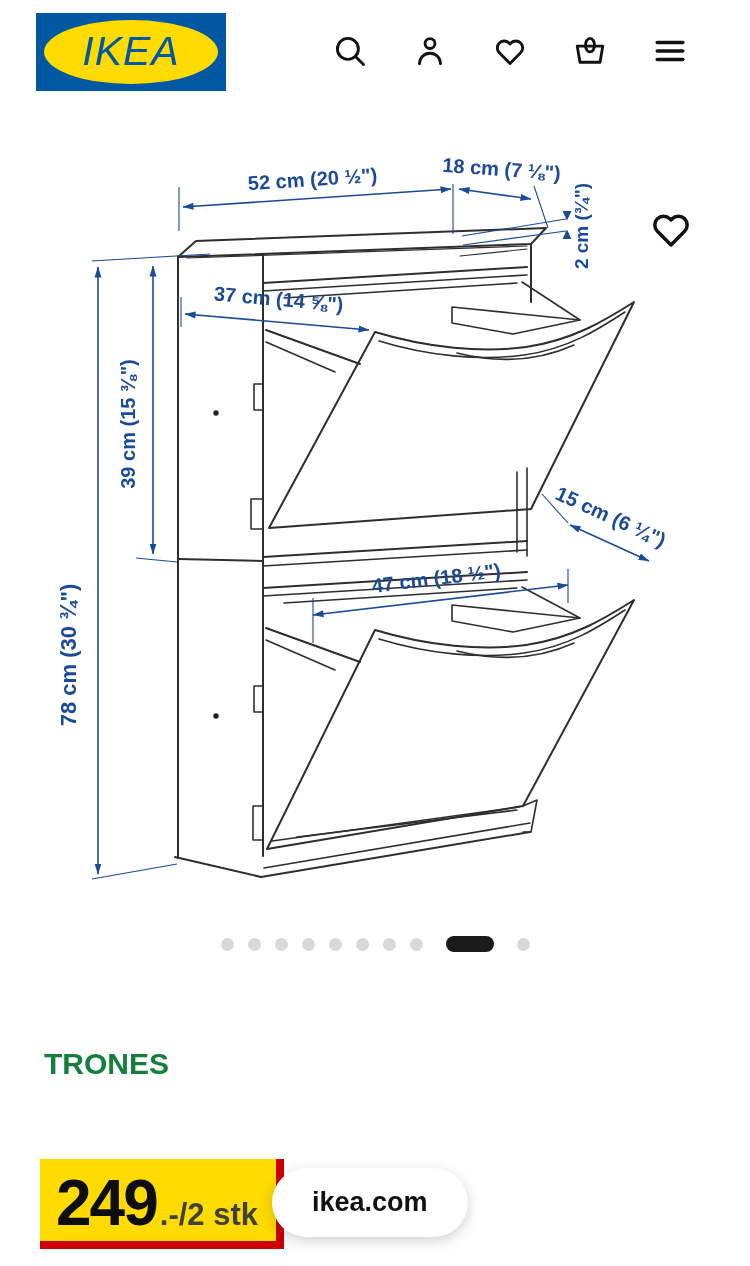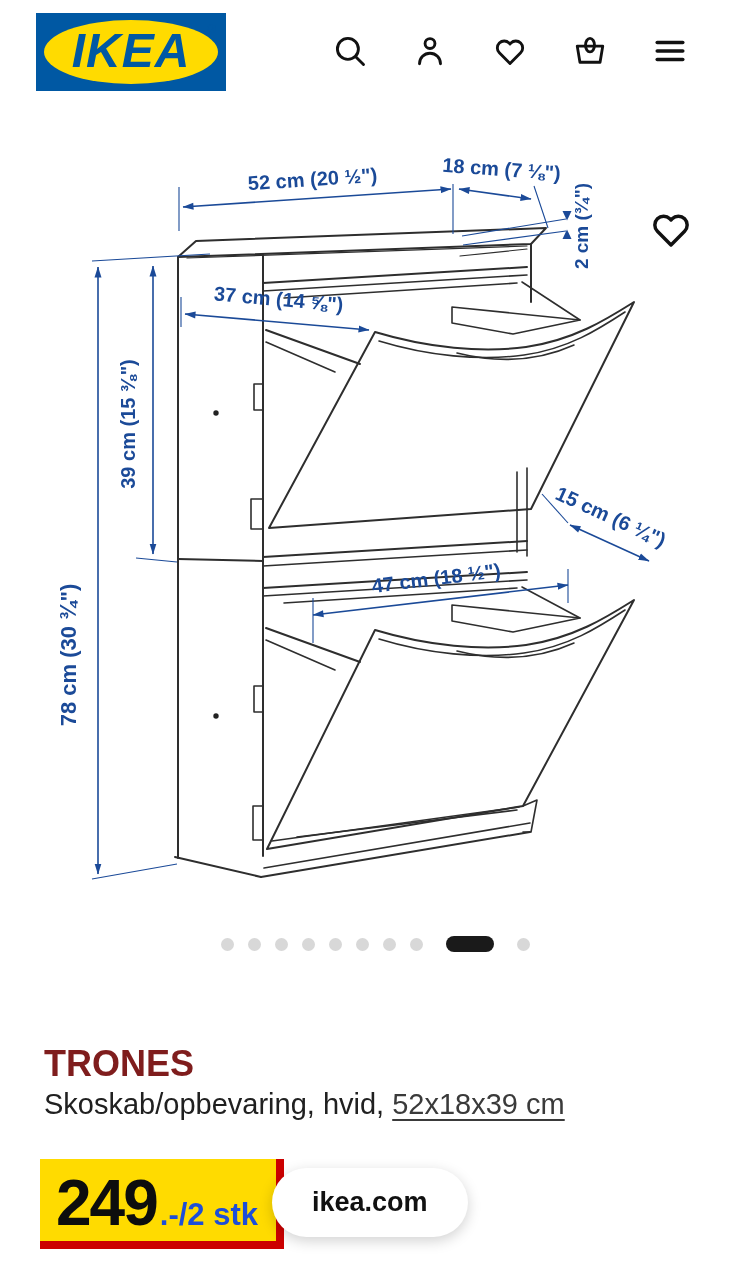--- a/index.html
+++ b/index.html
@@ -4,21 +4,21 @@
 <style>
   html,body{margin:0;padding:0;background:#fff;}
   .page{position:relative;width:750px;height:1266px;background:#fff;overflow:hidden;
         font-family:"Liberation Sans",sans-serif;color:#111;}
   
   .header{position:absolute;top:0;left:0;width:750px;height:104px;background:#fff;}
   .logo{position:absolute;left:36px;top:13px;width:190px;height:78px;background:#0058A3;
         display:flex;align-items:center;justify-content:center;}
   .logo-oval{width:174px;height:64px;background:#FFDB00;border-radius:50%;
         display:flex;align-items:center;justify-content:center;position:relative;}
-  .logo-word{font-style:italic;font-weight:700;font-size:48px;letter-spacing:1px;
+  .logo-word{font-style:italic;font-weight:400;font-size:41px;letter-spacing:1px;
         color:#0058A3;line-height:1;transform:translateY(-1px);}
   .logo-reg{position:absolute;right:2px;top:2px;font-size:12px;font-weight:700;color:#0058A3;}
   .hicon{position:absolute;top:33px;width:36px;height:36px;cursor:pointer;}
   .hicon svg{width:36px;height:36px;stroke:#111;stroke-width:1.9;fill:none;
              stroke-linecap:round;stroke-linejoin:round;}
   
   .diagram{position:absolute;left:0;top:140px;}
   .ink{stroke:#2e2e2e;fill:none;stroke-linejoin:round;stroke-linecap:round;}
   .dimline{stroke:#1B4A98;fill:none;}
   .dimtick{stroke:#1B4A98;fill:none;stroke-width:1.1;}
@@ -27,29 +27,29 @@
   .fav-btn{position:absolute;left:648px;top:206px;width:46px;height:46px;cursor:pointer;}
   .fav-btn svg{width:46px;height:46px;stroke:#111;stroke-width:1.8;fill:none;
                stroke-linejoin:round;stroke-linecap:round;}
   
   .dots{position:absolute;top:936px;left:0;width:750px;display:flex;align-items:center;
         justify-content:center;gap:14px;}
   .dot{width:13px;height:13px;border-radius:50%;background:#d8d8d8;flex:0 0 auto;}
   .dot.active{width:48px;height:16px;border-radius:9px;background:#1a1a1a;margin:0 9px;}
   
   .pinfo{position:absolute;left:44px;top:1046px;}
-  .pname{font-size:36px;font-weight:700;color:#7f1d1d;margin:0;line-height:36px;}
+  .pname{font-size:30px;font-weight:700;color:#15803d;margin:0;line-height:36px;}
   .pdesc{font-size:29px;font-weight:400;color:#202020;margin:3px 0 0 0;line-height:38px;}
   .size-link{color:#3a3a3a;text-decoration:underline;text-underline-offset:5px;cursor:pointer;}
   
   .price-row{position:absolute;left:40px;top:1159px;display:flex;align-items:flex-start;}
   .tag{background:#FFDB00;border-right:8px solid #CC0000;border-bottom:8px solid #CC0000;
        padding:12px 18px 6px 16px;display:flex;align-items:baseline;}
   .amount{font-size:64px;font-weight:800;letter-spacing:-2px;line-height:64px;color:#0d0d0d;text-align:center;}
-  .suffix{font-size:31px;font-weight:700;color:#1d4ed8;margin-left:3px;}
+  .suffix{font-size:31px;font-weight:700;color:#404040;margin-left:3px;}
   .store-pill{margin-left:-12px;margin-top:9px;background:#fff;border-radius:40px;
        padding:19px 40px;box-shadow:0 4px 14px rgba(0,0,0,0.18);font-size:27px;
        font-weight:600;color:#111;z-index:2;text-align:center;}
 </style>
 </head>
 <body>
 
 <div class="page">
 
   <div class="header">
@@ -210,23 +210,20 @@
       <span class="dot"></span>
       <span class="dot"></span>
       <span class="dot"></span>
       <span class="dot"></span>
       <span class="dot active"></span>
       <span class="dot"></span>
     </div>
 
   <div class="pinfo">
     <h1 class="pname">TRONES</h1>
-    <p class="pdesc">
-      <span>Skoskab/opbevaring, hvid, </span><span class="size-link">52x18x39 cm</span>
-    </p>
   </div>
 
   <div class="price-row">
     <div class="tag">
       <span class="amount">249</span>
       <span class="suffix">.-/2 stk</span>
     </div>
     <div class="store-pill">ikea.com</div>
   </div>
 

